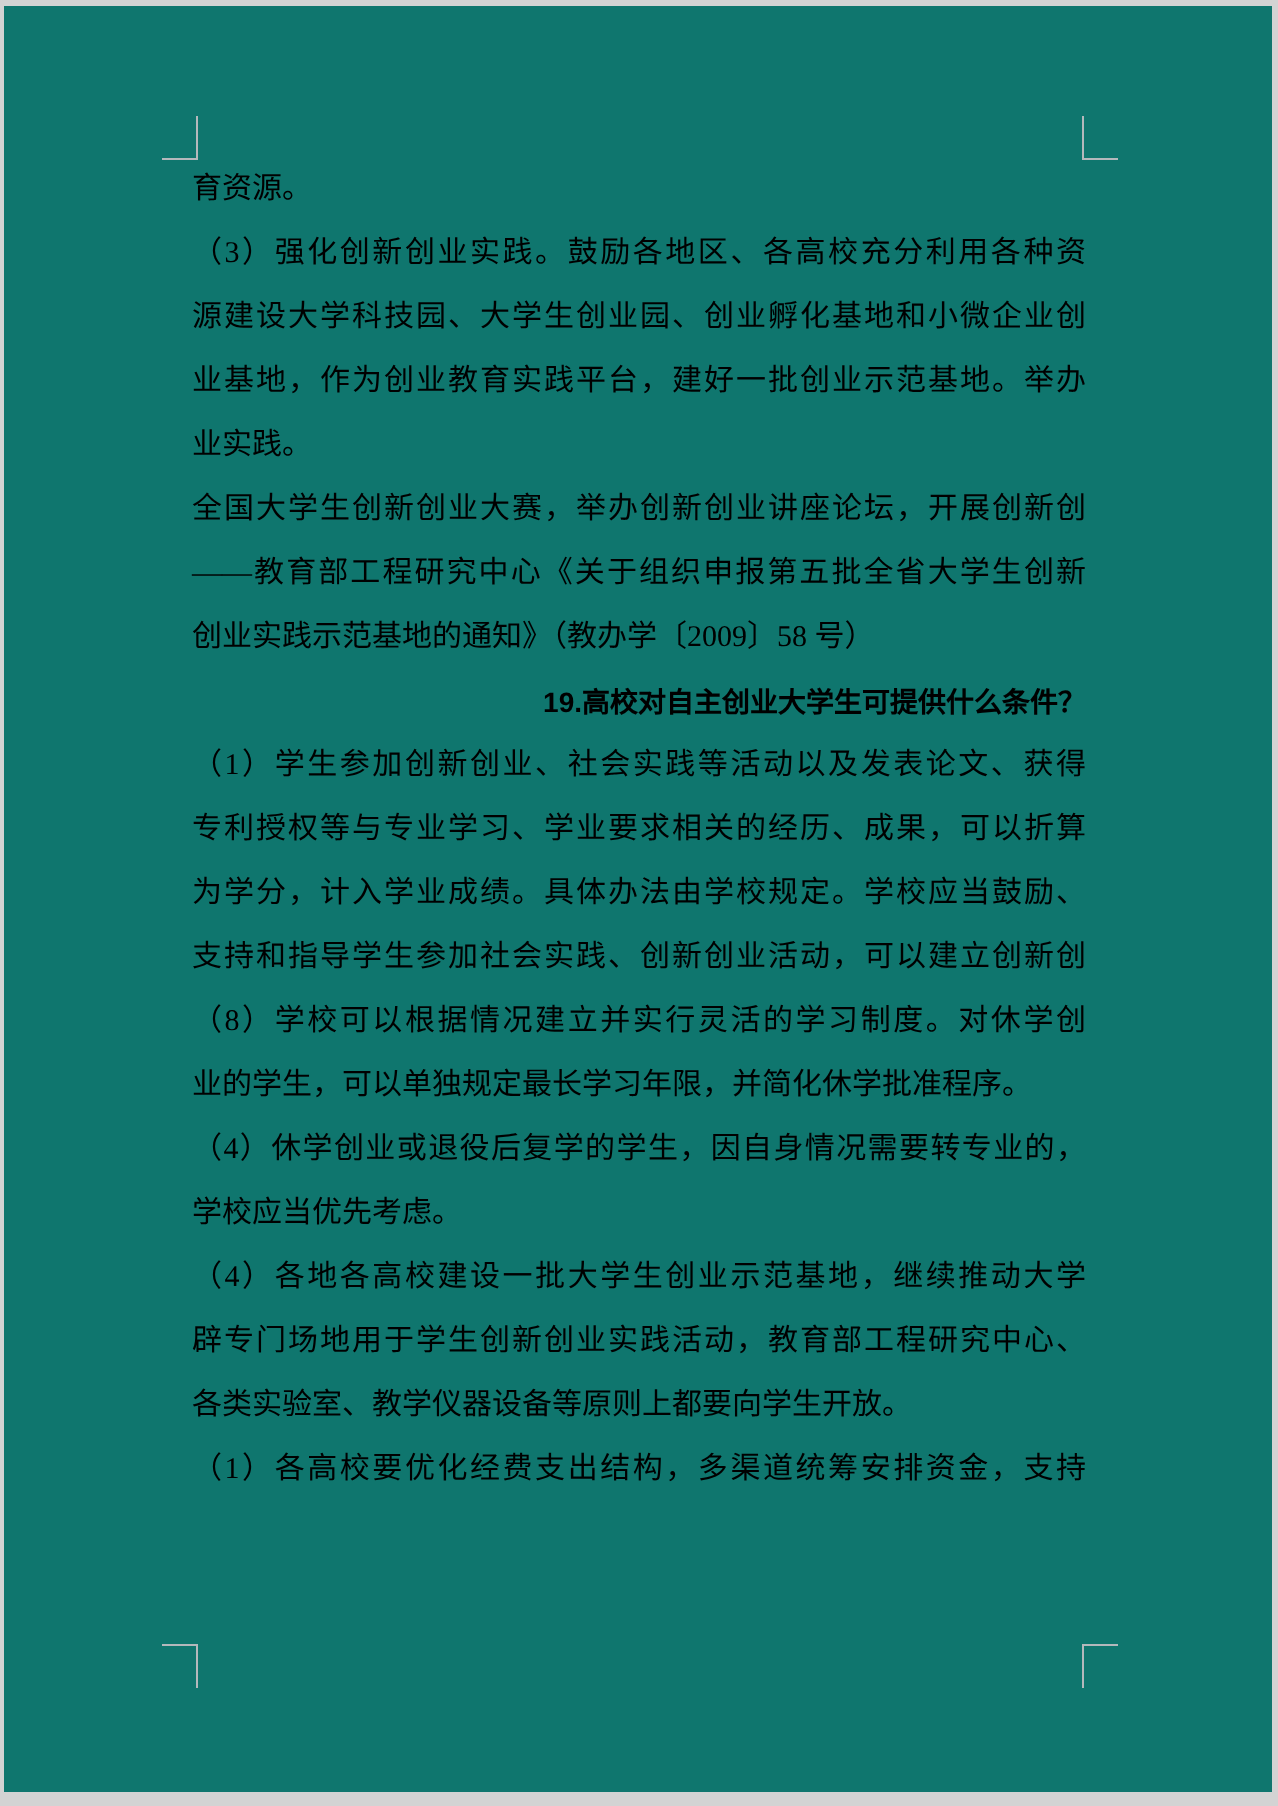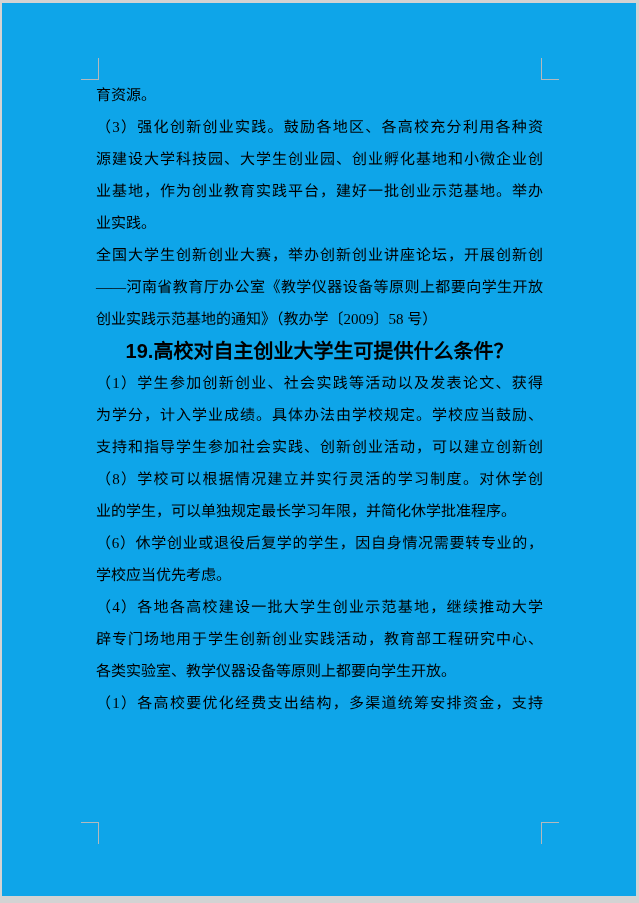--- a/index.html
+++ b/index.html
@@ -9,21 +9,21 @@
     height: 903px;
     overflow: hidden;
     background: #d3d3d3;
   }
   .page {
     position: absolute;
     left: 2px;
     top: 3px;
     width: 634px;
     height: 893px;
-    background: #0ea5e9;
+    background: #0f766e;
     text-decoration: underline;
   }
   
   .mark {
     position: absolute;
     width: 17px;
     height: 21px;
   }
   .mark.tl { left: 79px;  top: 55px;  border-right: 1px solid #b4b9bc; border-bottom: 1px solid #b4b9bc; }
   .mark.tr { left: 539px; top: 55px;  border-left: 1px solid #b4b9bc;  border-bottom: 1px solid #b4b9bc; }
@@ -52,50 +52,51 @@
     text-justify: inter-character;
   }
   
   .ln.l {
     text-align: left;
   }
   
   .ln.h {
     font-family: "Liberation Sans", "DejaVu Sans", sans-serif;
     font-weight: bold;
-    font-size: 20px;
-    text-align: center;
+    font-size: 14px;
+    text-align: right;
   }
 </style>
 </head>
 <body>
 
 <div class="page">
 
   <div class="mark tl"></div>
   <div class="mark tr"></div>
   <div class="mark bl"></div>
   <div class="mark br"></div>
 
   <div class="content">
     <div class="ln l">育资源。</div>
     <div class="ln j">（3）强化创新创业实践。鼓励各地区、各高校充分利用各种资</div>
     <div class="ln j">源建设大学科技园、大学生创业园、创业孵化基地和小微企业创</div>
     <div class="ln j">业基地，作为创业教育实践平台，建好一批创业示范基地。举办</div>
     <div class="ln l">业实践。</div>
     <div class="ln j">全国大学生创新创业大赛，举办创新创业讲座论坛，开展创新创</div>
-    <div class="ln j">——河南省教育厅办公室《教学仪器设备等原则上都要向学生开放</div>
+    <div class="ln j">——教育部工程研究中心《关于组织申报第五批全省大学生创新</div>
     <div class="ln l">创业实践示范基地的通知》（教办学〔2009〕58 号）</div>
     <div class="ln h">19.高校对自主创业大学生可提供什么条件？</div>
     <div class="ln j">（1）学生参加创新创业、社会实践等活动以及发表论文、获得</div>
+    <div class="ln j">专利授权等与专业学习、学业要求相关的经历、成果，可以折算</div>
     <div class="ln j">为学分，计入学业成绩。具体办法由学校规定。学校应当鼓励、</div>
     <div class="ln j">支持和指导学生参加社会实践、创新创业活动，可以建立创新创</div>
     <div class="ln j">（8）学校可以根据情况建立并实行灵活的学习制度。对休学创</div>
     <div class="ln l">业的学生，可以单独规定最长学习年限，并简化休学批准程序。</div>
-    <div class="ln j">（6）休学创业或退役后复学的学生，因自身情况需要转专业的，</div>
+    <div class="ln j">（4）休学创业或退役后复学的学生，因自身情况需要转专业的，</div>
     <div class="ln l">学校应当优先考虑。</div>
     <div class="ln j">（4）各地各高校建设一批大学生创业示范基地，继续推动大学</div>
     <div class="ln j">辟专门场地用于学生创新创业实践活动，教育部工程研究中心、</div>
     <div class="ln l">各类实验室、教学仪器设备等原则上都要向学生开放。</div>
     <div class="ln j">（1）各高校要优化经费支出结构，多渠道统筹安排资金，支持</div>
   </div>
 
 </div>
 
 </body></html>

